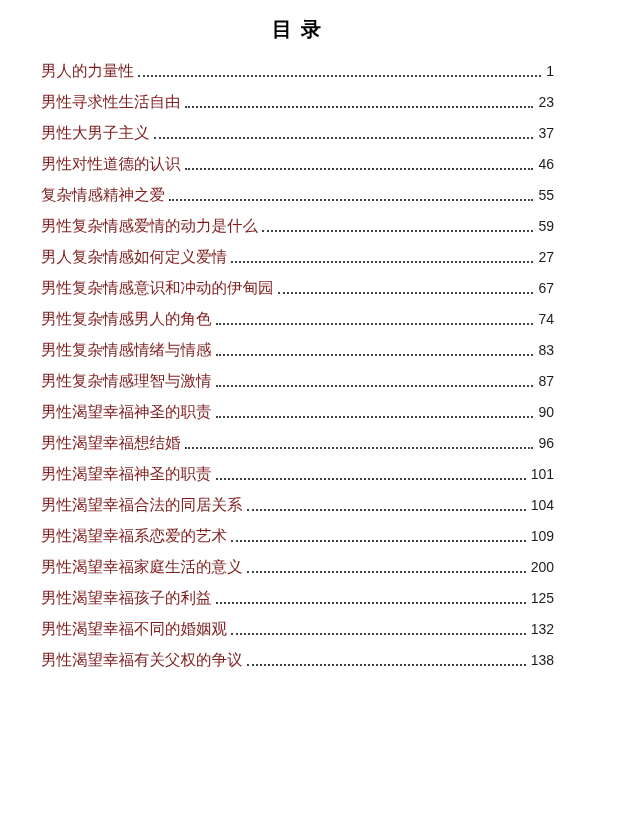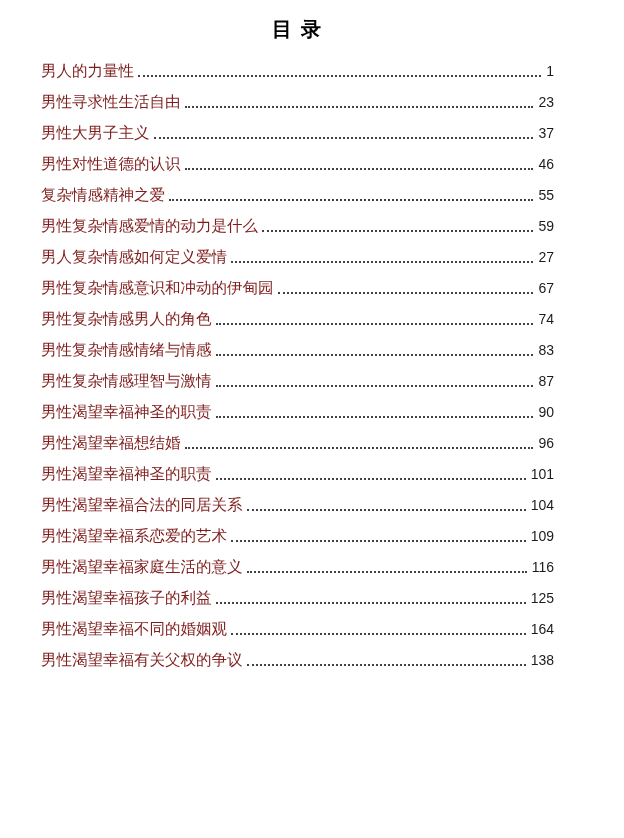--- a/index.html
+++ b/index.html
@@ -144,31 +144,31 @@
         <span class="toc-page">104</span>
       </div>
       <div class="toc-row">
         <span class="toc-label">男性渴望幸福系恋爱的艺术</span>
         <span class="toc-dots"></span>
         <span class="toc-page">109</span>
       </div>
       <div class="toc-row">
         <span class="toc-label">男性渴望幸福家庭生活的意义</span>
         <span class="toc-dots"></span>
-        <span class="toc-page">116</span>
+        <span class="toc-page">200</span>
       </div>
       <div class="toc-row">
         <span class="toc-label">男性渴望幸福孩子的利益</span>
         <span class="toc-dots"></span>
         <span class="toc-page">125</span>
       </div>
       <div class="toc-row">
         <span class="toc-label">男性渴望幸福不同的婚姻观</span>
         <span class="toc-dots"></span>
-        <span class="toc-page">164</span>
+        <span class="toc-page">132</span>
       </div>
       <div class="toc-row">
         <span class="toc-label">男性渴望幸福有关父权的争议</span>
         <span class="toc-dots"></span>
         <span class="toc-page">138</span>
       </div>
     </div>
 </div>
 
 </body></html>

